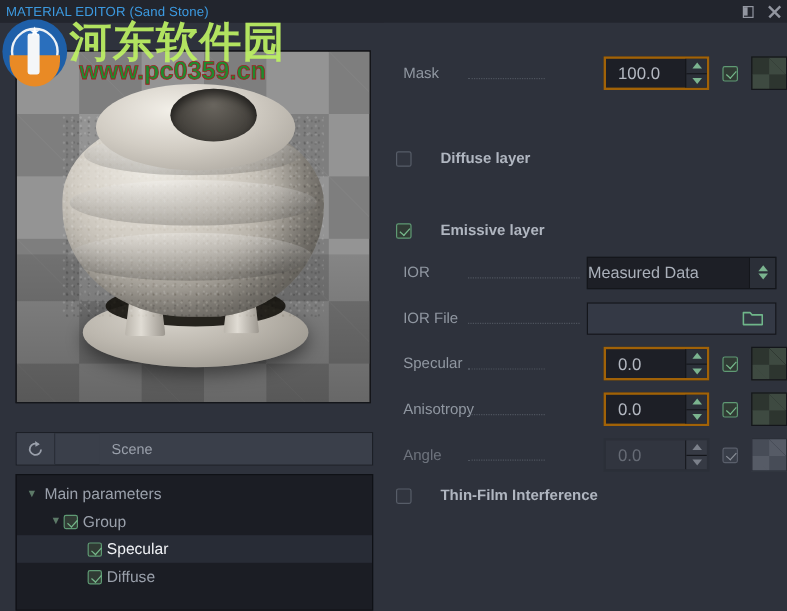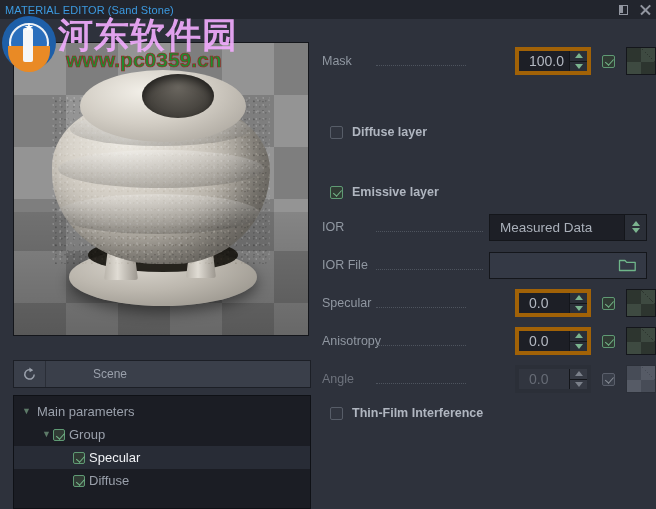--- a/index.html
+++ b/index.html
@@ -293,41 +293,41 @@
   }
   .prow {
     position: absolute;
     left: 0; right: 0;
     height: 30px;
     display: flex;
     align-items: center;
   }
   .plabel {
     width: 52px;
-    margin-left: 2px;
+    margin-left: 16px;
     color: #9097a1;
     font-size: 12.5px;
     white-space: nowrap;
   }
   .plabel.dim { color: #6e737d; }
   .leader {
     flex: 1;
     margin: 0 6px 0 2px;
     height: 1px;
     border-bottom: 1px dotted #545a64;
     opacity: 0.85;
     align-self: center;
     position: relative;
     top: 4px;
   }
   .spin {
-    width: 76px; height: 28px;
+    width: 88px; height: 28px;
     display: flex;
     background: #1d1f26;
-    border: 4px solid #a16207;
+    border: 2px solid #a16207;
     box-sizing: border-box;
     position: relative;
     margin-left: 43px;
   }
   .spin .val {
     flex: 1;
     display: flex;
     align-items: center;
     padding-left: 10px;
     color: #b3b8c1;
@@ -387,42 +387,41 @@
   }
   .ctrl-gap { width: 11px; }
 
   
   .layerrow {
     position: absolute;
     left: 10px;
     height: 22px;
     display: flex;
     align-items: center;
-    gap: 9px;
+    gap: 24px;
   }
   .layerlabel {
     font-weight: bold;
     font-size: 12.5px;
     color: #b0b6c0;
   }
 
   
   .dropdown {
     width: 158px; height: 27px;
     background: #1d1f26;
     border: 1px solid #14161b;
     box-sizing: border-box;
     display: flex;
     align-items: stretch;
   }
   .dropdown .dval {
     flex: 1;
     display: flex;
     align-items: center;
-    padding-left: 10px;
     color: #aab0ba;
     font-size: 13.5px;
   }
   .dropdown .dbtn {
     width: 21px;
     background: #2b2f38;
     border-left: 1px solid #14161b;
     display: flex;
     flex-direction: column;
     align-items: center;
@@ -448,21 +447,21 @@
     width: 330px; height: 110px;
     pointer-events: none;
     z-index: 40;
   }
   .wm-cn {
     position: absolute;
     left: 58px; top: 12px;
     font-family: "DejaVu Sans", sans-serif;
     font-size: 35px;
     font-weight: bold;
-    color: #f0abfc;
+    color: #bef264;
     opacity: 0.92;
     letter-spacing: 1px;
     white-space: nowrap;
   }
   .wm-url {
     position: absolute;
     left: 66px; top: 48px;
     font-family: Liberation Sans, sans-serif;
     font-size: 21px;
     font-weight: bold;

